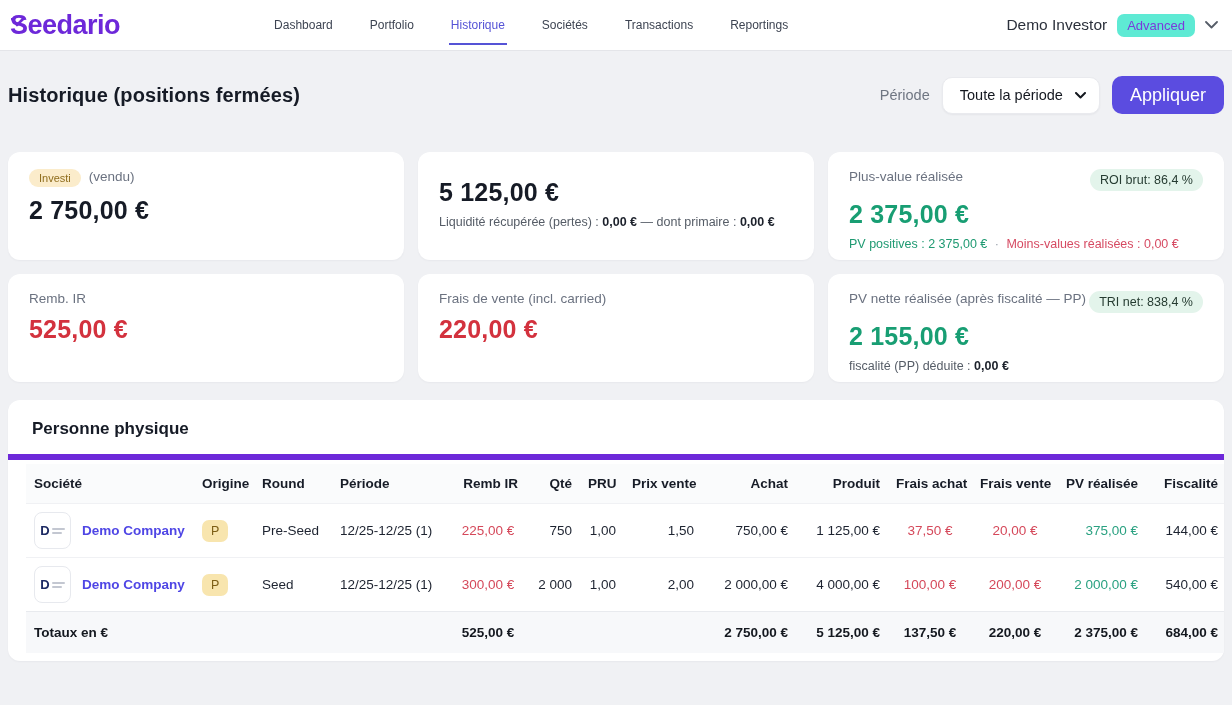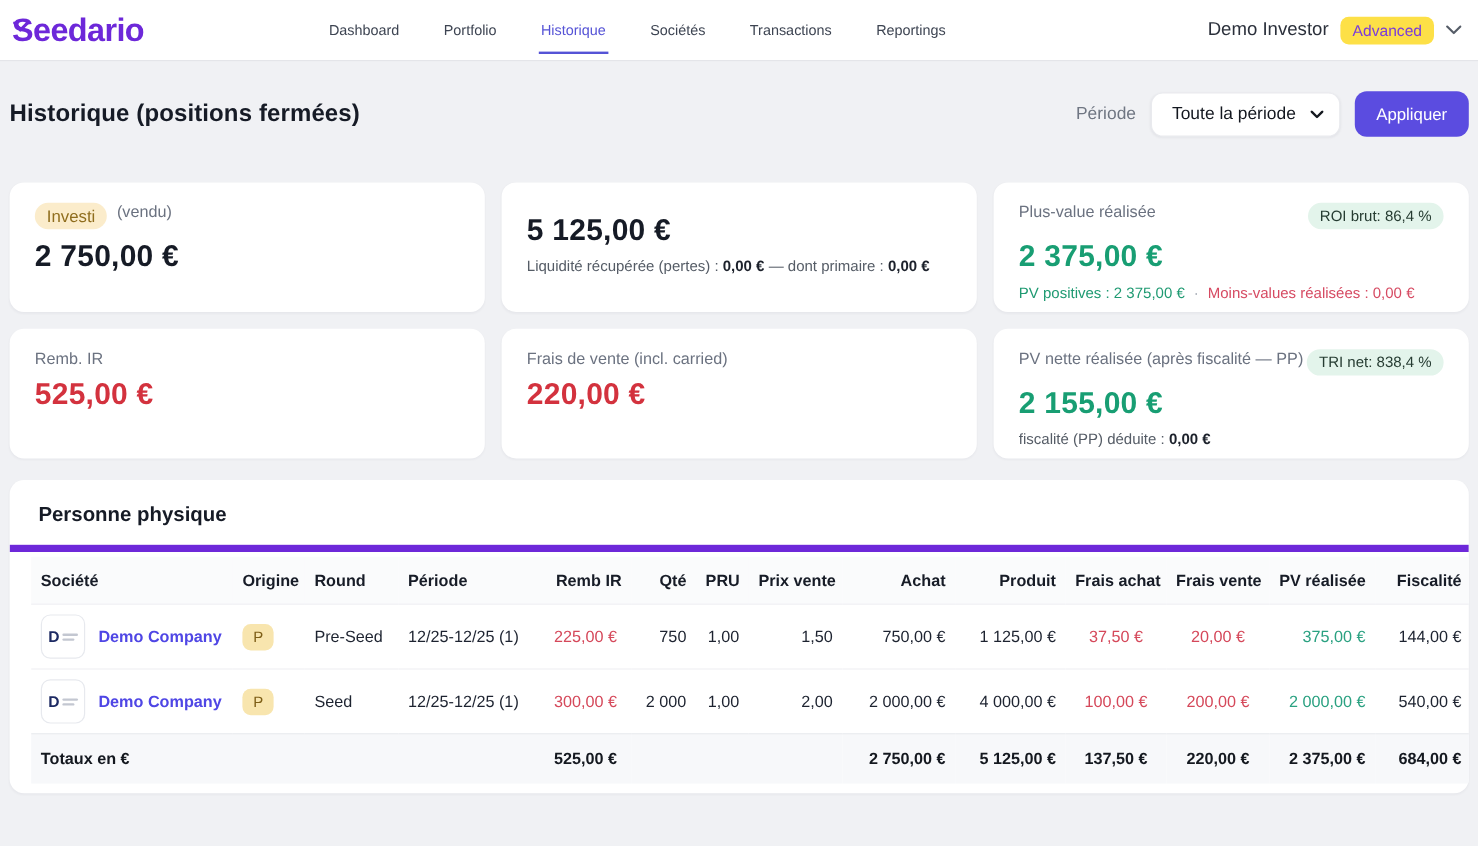--- a/index.html
+++ b/index.html
@@ -12,43 +12,43 @@
 
   
   .topnav{height:50px; background:#fff; display:flex; align-items:center; padding:0 14px 0 10px; box-shadow:0 1px 0 rgba(16,24,40,.05);}
   .logo{position:relative; font-size:27px; font-weight:800; color:var(--brand); letter-spacing:-.5px; cursor:pointer;}
   .logo .caron{position:absolute; left:1px; top:-7px;}
   .nav-items{display:flex; gap:33px; margin-left:152px; font-size:12px; color:#3d4452;}
   .nav-item{cursor:pointer; padding:13px 2px 11px;}
   .nav-item.active{color:#5553d6; border-bottom:2px solid #5553d6;}
   .nav-right{margin-left:auto; display:flex; align-items:center; gap:10px;}
   .user-name{font-size:15.5px; color:#2b303b;}
-  .user-badge{background:#fde047; color:#7a3bdb; font-size:13px; padding:4px 10px; border-radius:7px;}
+  .user-badge{background:#5eead4; color:#7a3bdb; font-size:13px; padding:4px 10px; border-radius:7px;}
   .chev{display:inline-flex; align-items:center;}
 
   
   .main{padding:26px 8px 0;}
   .page-head{display:flex; align-items:center; margin-bottom:38px;}
   .page-title{font-size:20px; font-weight:700; letter-spacing:.1px;}
   .head-right{margin-left:auto; display:flex; align-items:center; gap:12px;}
   .period-label{color:#6f7682; font-size:14.5px;}
   .period-select{background:#fff; border:1px solid #e9eaee; border-radius:10px; height:37px; display:flex; align-items:center; gap:12px; padding:0 13px 0 17px; font-size:14.5px; color:#13171f; box-shadow:0 1px 2px rgba(16,24,40,.05); cursor:pointer;}
-  .apply-btn{background:var(--accent); color:#fff; border:none; border-radius:10px; height:38px; padding:0 18px; font-size:14px; font-family:inherit; cursor:pointer;}
+  .apply-btn{background:var(--accent); color:#fff; border:none; border-radius:10px; height:38px; padding:0 18px; font-size:18px; font-family:inherit; cursor:pointer;}
 
   
   .cards-row{display:flex; gap:14px; margin-bottom:14px;}
   .card{background:#fff; border-radius:12px; flex:1 1 0; padding:17px 21px; height:108px; box-shadow:0 1px 2px rgba(16,24,40,.04); position:relative;}
   .card-label{font-size:13.5px; color:#6b7280;}
   .card-label-row{display:flex; align-items:flex-start;}
   .card-value{font-size:25px; font-weight:700; margin-top:9px; letter-spacing:.2px;}
   .card-value.green{color:var(--positive);}
   .card-value.red{color:#d3323e;}
   .card-sub{font-size:12.5px; color:#555c66; margin-top:8px;}
   .card-sub b{color:#1c212b;}
-  .pill-amber{background:#fbeccb; color:#8f6d1d; font-size:14px; padding:3px 10px; border-radius:999px; margin-right:8px;}
+  .pill-amber{background:#fbeccb; color:#8f6d1d; font-size:11px; padding:3px 10px; border-radius:999px; margin-right:8px;}
   .pill-green{margin-left:auto; background:#e3f4eb; color:#263c32; font-size:12.5px; padding:4px 10px; border-radius:999px; white-space:nowrap;}
   .sub-green{color:#1f9a72;}
   .sub-red{color:#d64a62;}
   .sub-dot{color:#9aa1ab; margin:0 4px;}
 
   
   .table-card{background:#fff; border-radius:12px; margin-top:18px; box-shadow:0 1px 2px rgba(16,24,40,.04); overflow:hidden;}
   .section-head{padding:19px 24px 15px; font-size:17px; font-weight:700; border-bottom:6px solid #6d28d9;}
   .table-wrap{padding:4px 18px 8px;}
   table{width:100%; border-collapse:collapse; table-layout:fixed; font-size:13.5px;}

